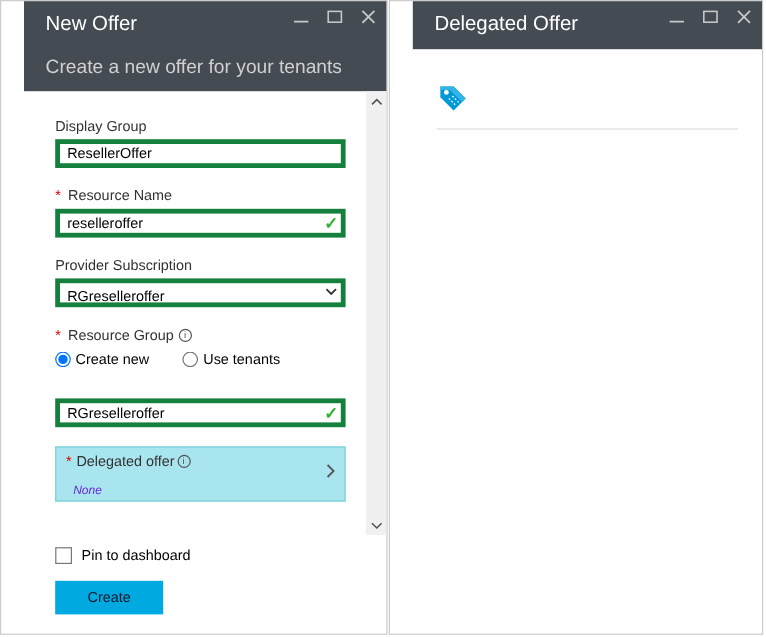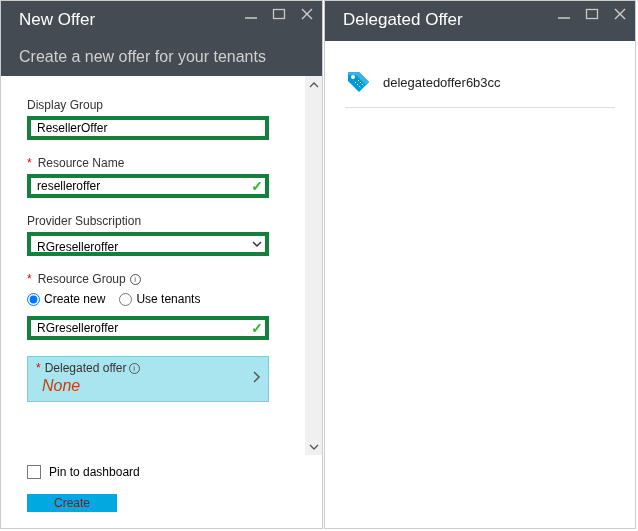--- a/index.html
+++ b/index.html
@@ -14,20 +14,21 @@
     height: 531px;
     overflow: hidden;
     display: flex;
   }
   .blade {
     border: 1px solid #ccc;
     background: #fff;
     display: flex;
     flex-direction: column;
     height: 529px;
+    padding-left: 19px;
   }
   .blade.left {
     width: 323px;
   }
   .blade.right {
     width: 312px;
     margin-left: 1px;
   }
   .blade-header {
     background: #444b52;
@@ -115,24 +116,24 @@
     pointer-events: none;
   }
   .select-caret {
     position: absolute;
     right: 6px;
     top: 4px;
     pointer-events: none;
   }
   .radio-row {
     display: flex;
-    gap: 14px;
+    gap: 28px;
     align-items: flex-end;
     font-size: 12px;
-    margin: 6px 0 10px 0;
+    margin: 6px 0 26px 0;
   }
   .radio-row label {
     display: flex;
     align-items: center;
     gap: 4px;
     cursor: pointer;
   }
   .radio-row input {
     margin: 0;
   }
@@ -147,24 +148,24 @@
     cursor: pointer;
   }
   .picker-label {
     font-size: 12px;
     color: #333;
     display: flex;
     align-items: center;
     gap: 2px;
   }
   .picker-value {
-    font-size: 16px;
+    font-size: 10px;
     font-style: italic;
-    color: #c2410c;
-    margin-top: 2px;
+    color: #6d28d9;
+    margin-top: 13px;
     margin-left: 6px;
   }
   .picker-chevron {
     position: absolute;
     right: 6px;
     top: 50%;
     transform: translateY(-50%);
     color: #555;
   }
   
@@ -200,24 +201,24 @@
   }
   .pin-check {
     width: 14px;
     height: 14px;
     border: 1px solid #777;
     background: #fff;
     cursor: pointer;
   }
   .create-btn {
     background: #00a9e0;
-    color: #7f1d1d;
+    color: #0f172a;
     border: none;
     width: 90px;
-    height: 18px;
+    height: 28px;
     font-size: 12px;
     cursor: pointer;
   }
   
   .right-body {
     padding: 22px 20px;
   }
   .offer-row {
     display: flex;
     align-items: center;
@@ -371,16 +372,15 @@
     <div class="offer-row">
       <span class="tag-icon">
         <svg width="26" height="26" viewBox="0 0 26 26">
           <path d="M3 3 L14 3 L24 13 L14 23 L3 12 Z" fill="#0099d8"></path>
           <path d="M3 3 L14 3 L24 13 L21 16 L11 6 L3 6 Z" fill="#33b3e6"></path>
           <circle cx="8" cy="8" r="2" fill="#fff"></circle>
           <line x1="13" y1="11" x2="19" y2="17" stroke="#fff" stroke-width="1" stroke-dasharray="1.5,1.5"></line>
           <line x1="10" y1="13" x2="16" y2="19" stroke="#fff" stroke-width="1" stroke-dasharray="1.5,1.5"></line>
         </svg>
       </span>
-      <span class="offer-name">delegatedoffer6b3cc</span>
     </div>
   </div>
 </div>
 
 </body></html>

